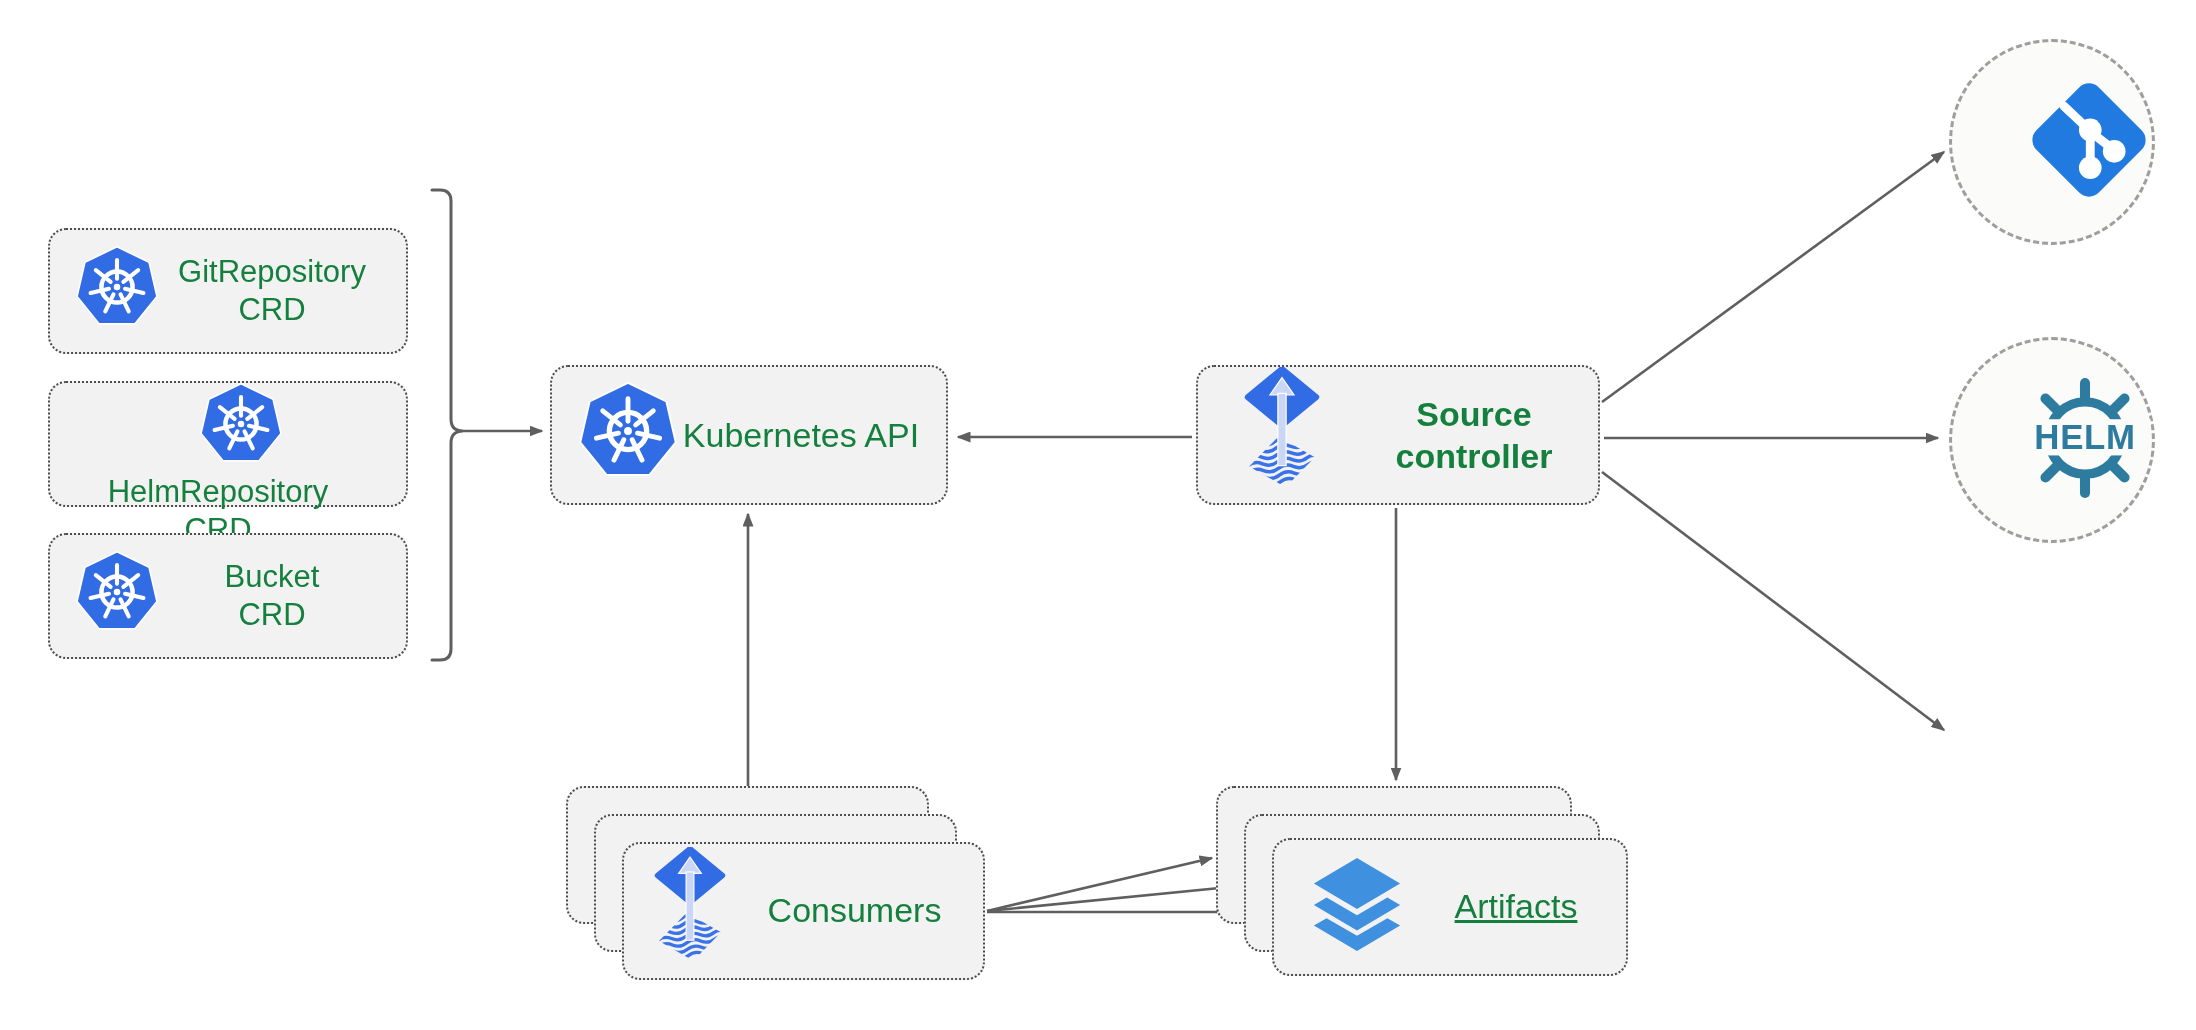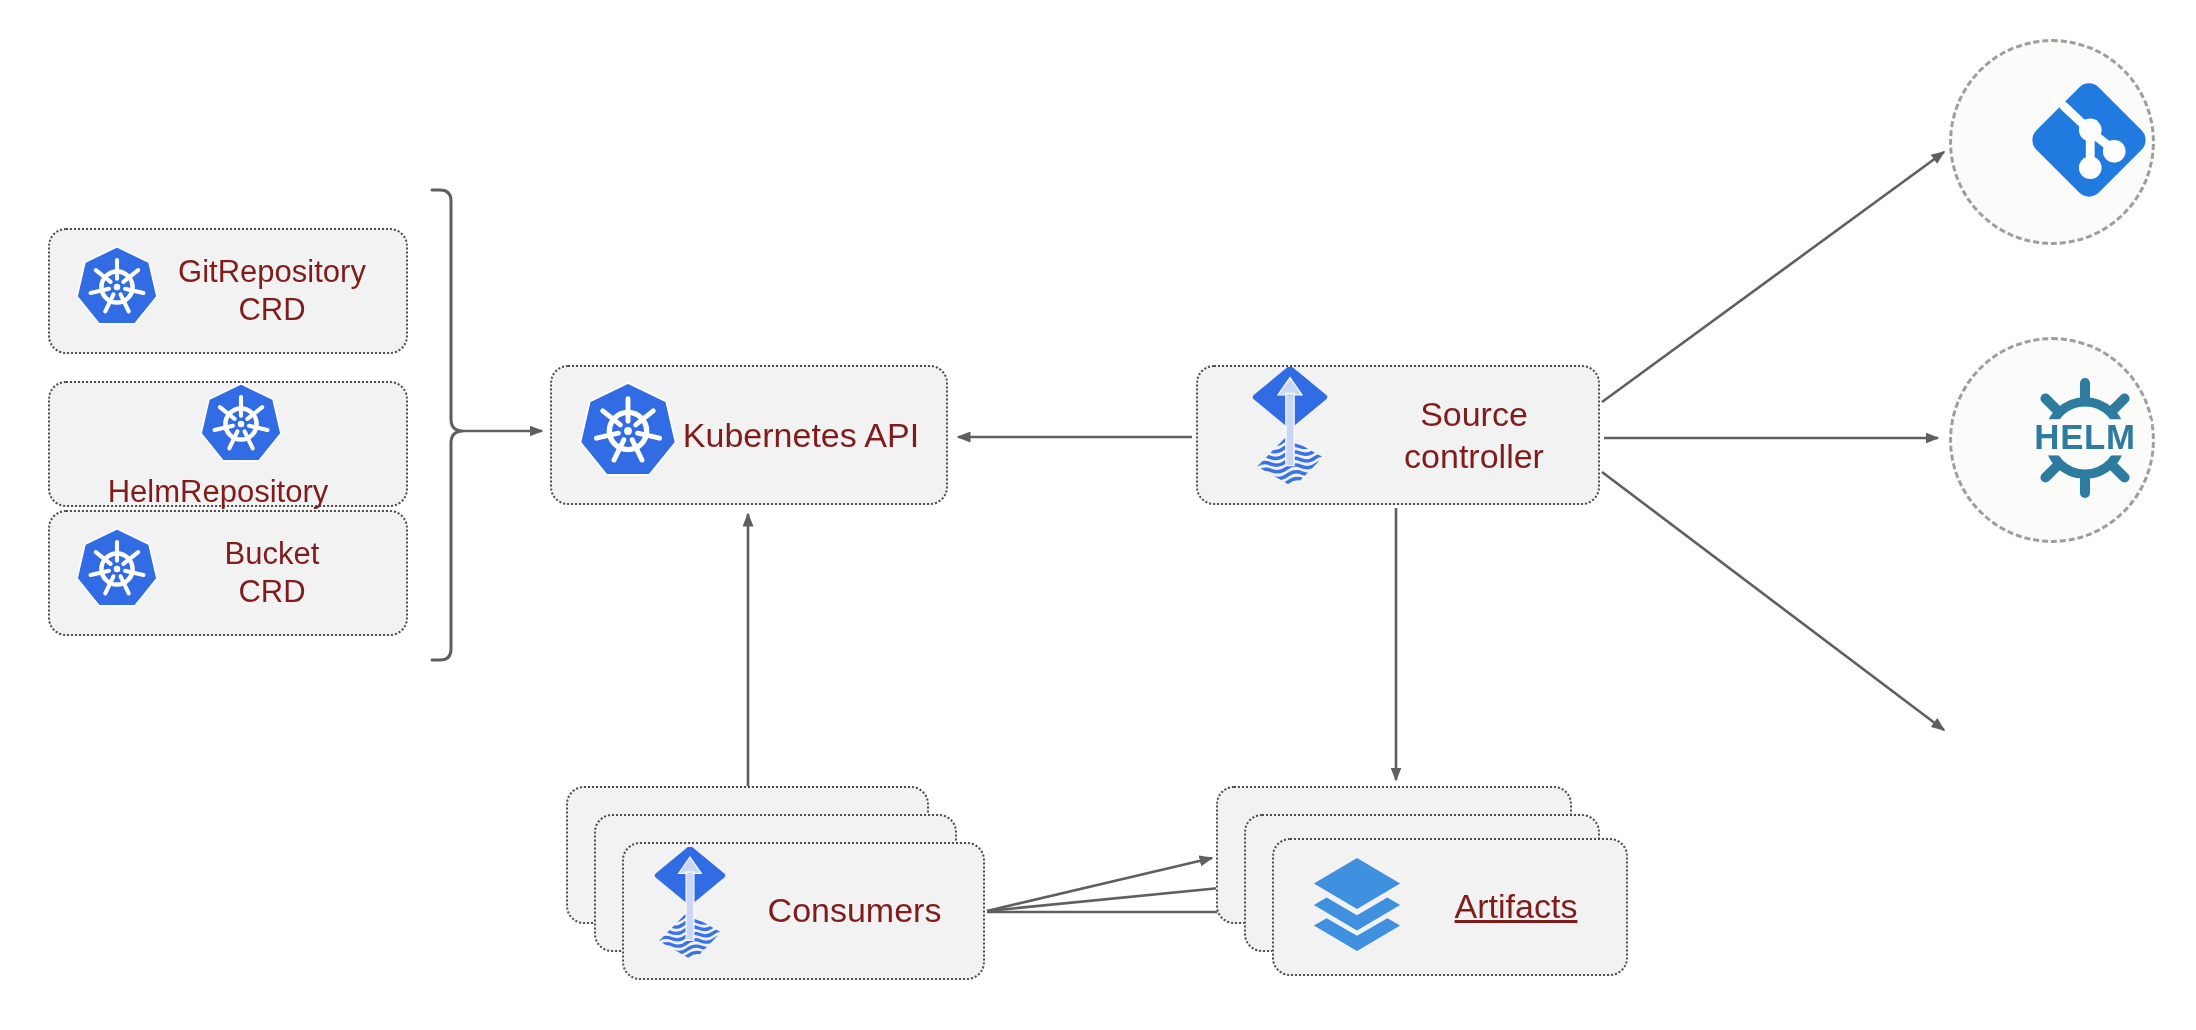--- a/index.html
+++ b/index.html
@@ -1,17 +1,17 @@
 <!DOCTYPE html>
 <html><head>
 <meta charset="utf-8">
 <style>
   html,body{margin:0;padding:0;background:#ffffff;}
   .canvas{position:relative;width:2196px;height:1030px;background:#ffffff;
-          font-family:"Liberation Sans",sans-serif;color:#7f1d1d;overflow:hidden;}
+          font-family:"Liberation Sans",sans-serif;color:#15803d;overflow:hidden;}
   svg.bg{position:absolute;left:0;top:0;z-index:1;}
   .node{position:absolute;background:#f2f2f2;border:2.5px dotted #4d4d4d;border-radius:18px;
         box-sizing:border-box;display:flex;align-items:center;z-index:2;}
   .node .txt{flex:1;text-align:center;line-height:1.22;}
   .crd{left:48px;width:360px;height:126px;font-size:31px;}
   .crd .icon{margin-left:26px;}
   .crd .txt{margin-right:20px;}
   .bignode{font-size:34px;}
   .stacklayer{position:absolute;background:#f2f2f2;border:2.5px dotted #4d4d4d;border-radius:18px;
         box-sizing:border-box;}
@@ -79,21 +79,21 @@
             <line x1="40.2" y1="52.2" x2="17.8" y2="57.3"></line>
           <line x1="42.2" y1="43.8" x2="24.2" y2="29.4"></line>
         </g>
         <circle cx="50" cy="50" r="19" fill="none" stroke="#ffffff" stroke-width="5.5"></circle>
         <circle cx="50" cy="50" r="4" fill="#ffffff"></circle>
       </svg>
     </span>
     <span class="txt two-line"><span>HelmRepository</span><br><span>CRD</span></span>
   </div>
 
-  <div class="node crd" style="top:510px;">
+  <div class="node crd" style="top:533px;">
     <span class="icon">
       <svg width="82" height="82" viewBox="0 0 100 100">
         <polygon points="50,1 89.1,19.8 98.7,61.5 71.7,95 28.3,95 1.3,61.5 10.9,19.8" fill="#326CE5" stroke="#ffffff" stroke-width="2"></polygon>
         <g stroke="#ffffff" stroke-width="5" stroke-linecap="round">
           <line x1="50" y1="40" x2="50" y2="17"></line>
             <line x1="57.8" y1="43.8" x2="75.8" y2="29.4"></line>
           <line x1="59.8" y1="52.2" x2="82.2" y2="57.3"></line>
             <line x1="54.3" y1="59" x2="64.3" y2="79.7"></line>
           <line x1="45.7" y1="59" x2="35.7" y2="79.7"></line>
             <line x1="40.2" y1="52.2" x2="17.8" y2="57.3"></line>
@@ -119,21 +119,21 @@
             <line x1="40.2" y1="52.2" x2="17.8" y2="57.3"></line>
           <line x1="42.2" y1="43.8" x2="24.2" y2="29.4"></line>
         </g>
         <circle cx="50" cy="50" r="19" fill="none" stroke="#ffffff" stroke-width="5.5"></circle>
         <circle cx="50" cy="50" r="4" fill="#ffffff"></circle>
       </svg>
     </span>
     <span>Kubernetes API</span>
   </div>
 
-  <div class="node bignode" style="left:1196px;top:365px;width:404px;height:140px;justify-content:center;gap:76px;">
+  <div class="node bignode" style="left:1196px;top:365px;width:404px;height:140px;justify-content:center;gap:76px;font-weight:bold;">
     <span class="icon">
       <svg width="76" height="128" viewBox="0 0 100 170">
         <defs>
             <clipPath id="fxc1">
               <path d="M50,92 L94,126 L50,160 L6,126 Z"></path>
             </clipPath>
           </defs>
         <path d="M50,2 L96,40 L50,78 L4,40 Z" fill="#316CE4" stroke="#316CE4" stroke-width="7" stroke-linejoin="round"></path>
         <g clip-path="url(#fxc1)" transform="rotate(-8 50 126)" stroke="#3a72e8" stroke-width="4.6" fill="none">
           <path d="M4,98 q10,-6 20,0 q10,6 20,0 q10,-6 20,0 q10,6 20,0 q7,-4 14,0"></path>

